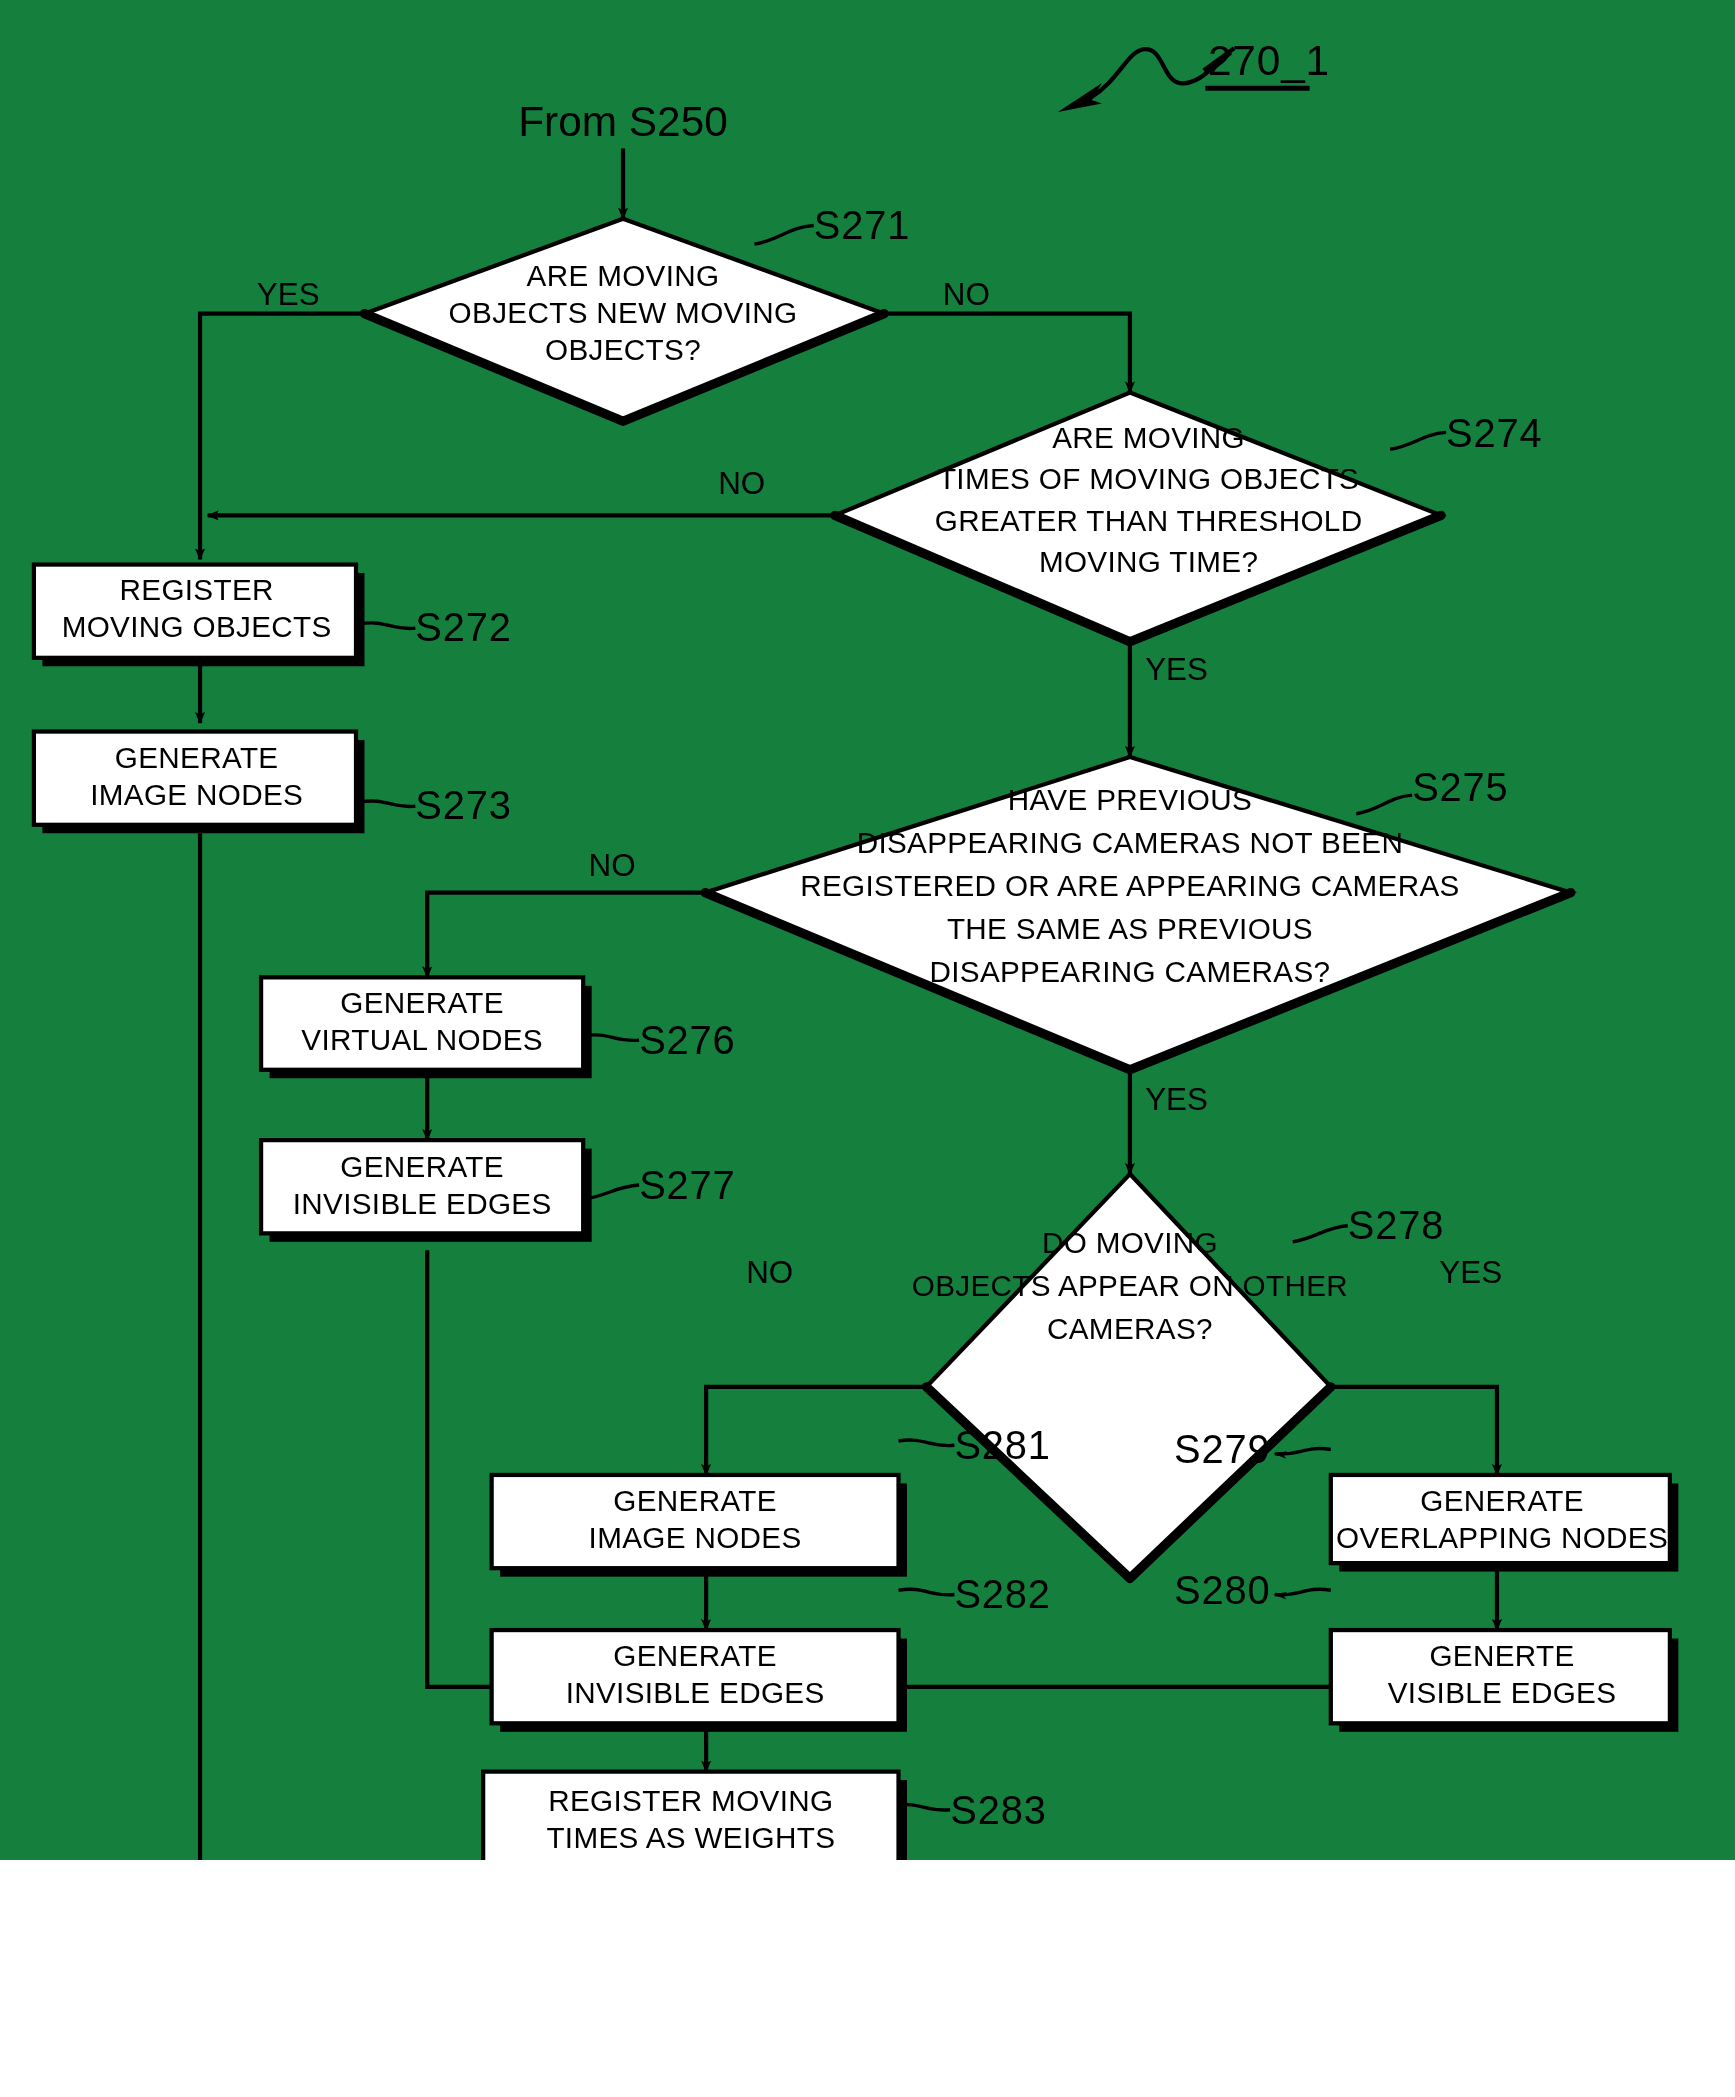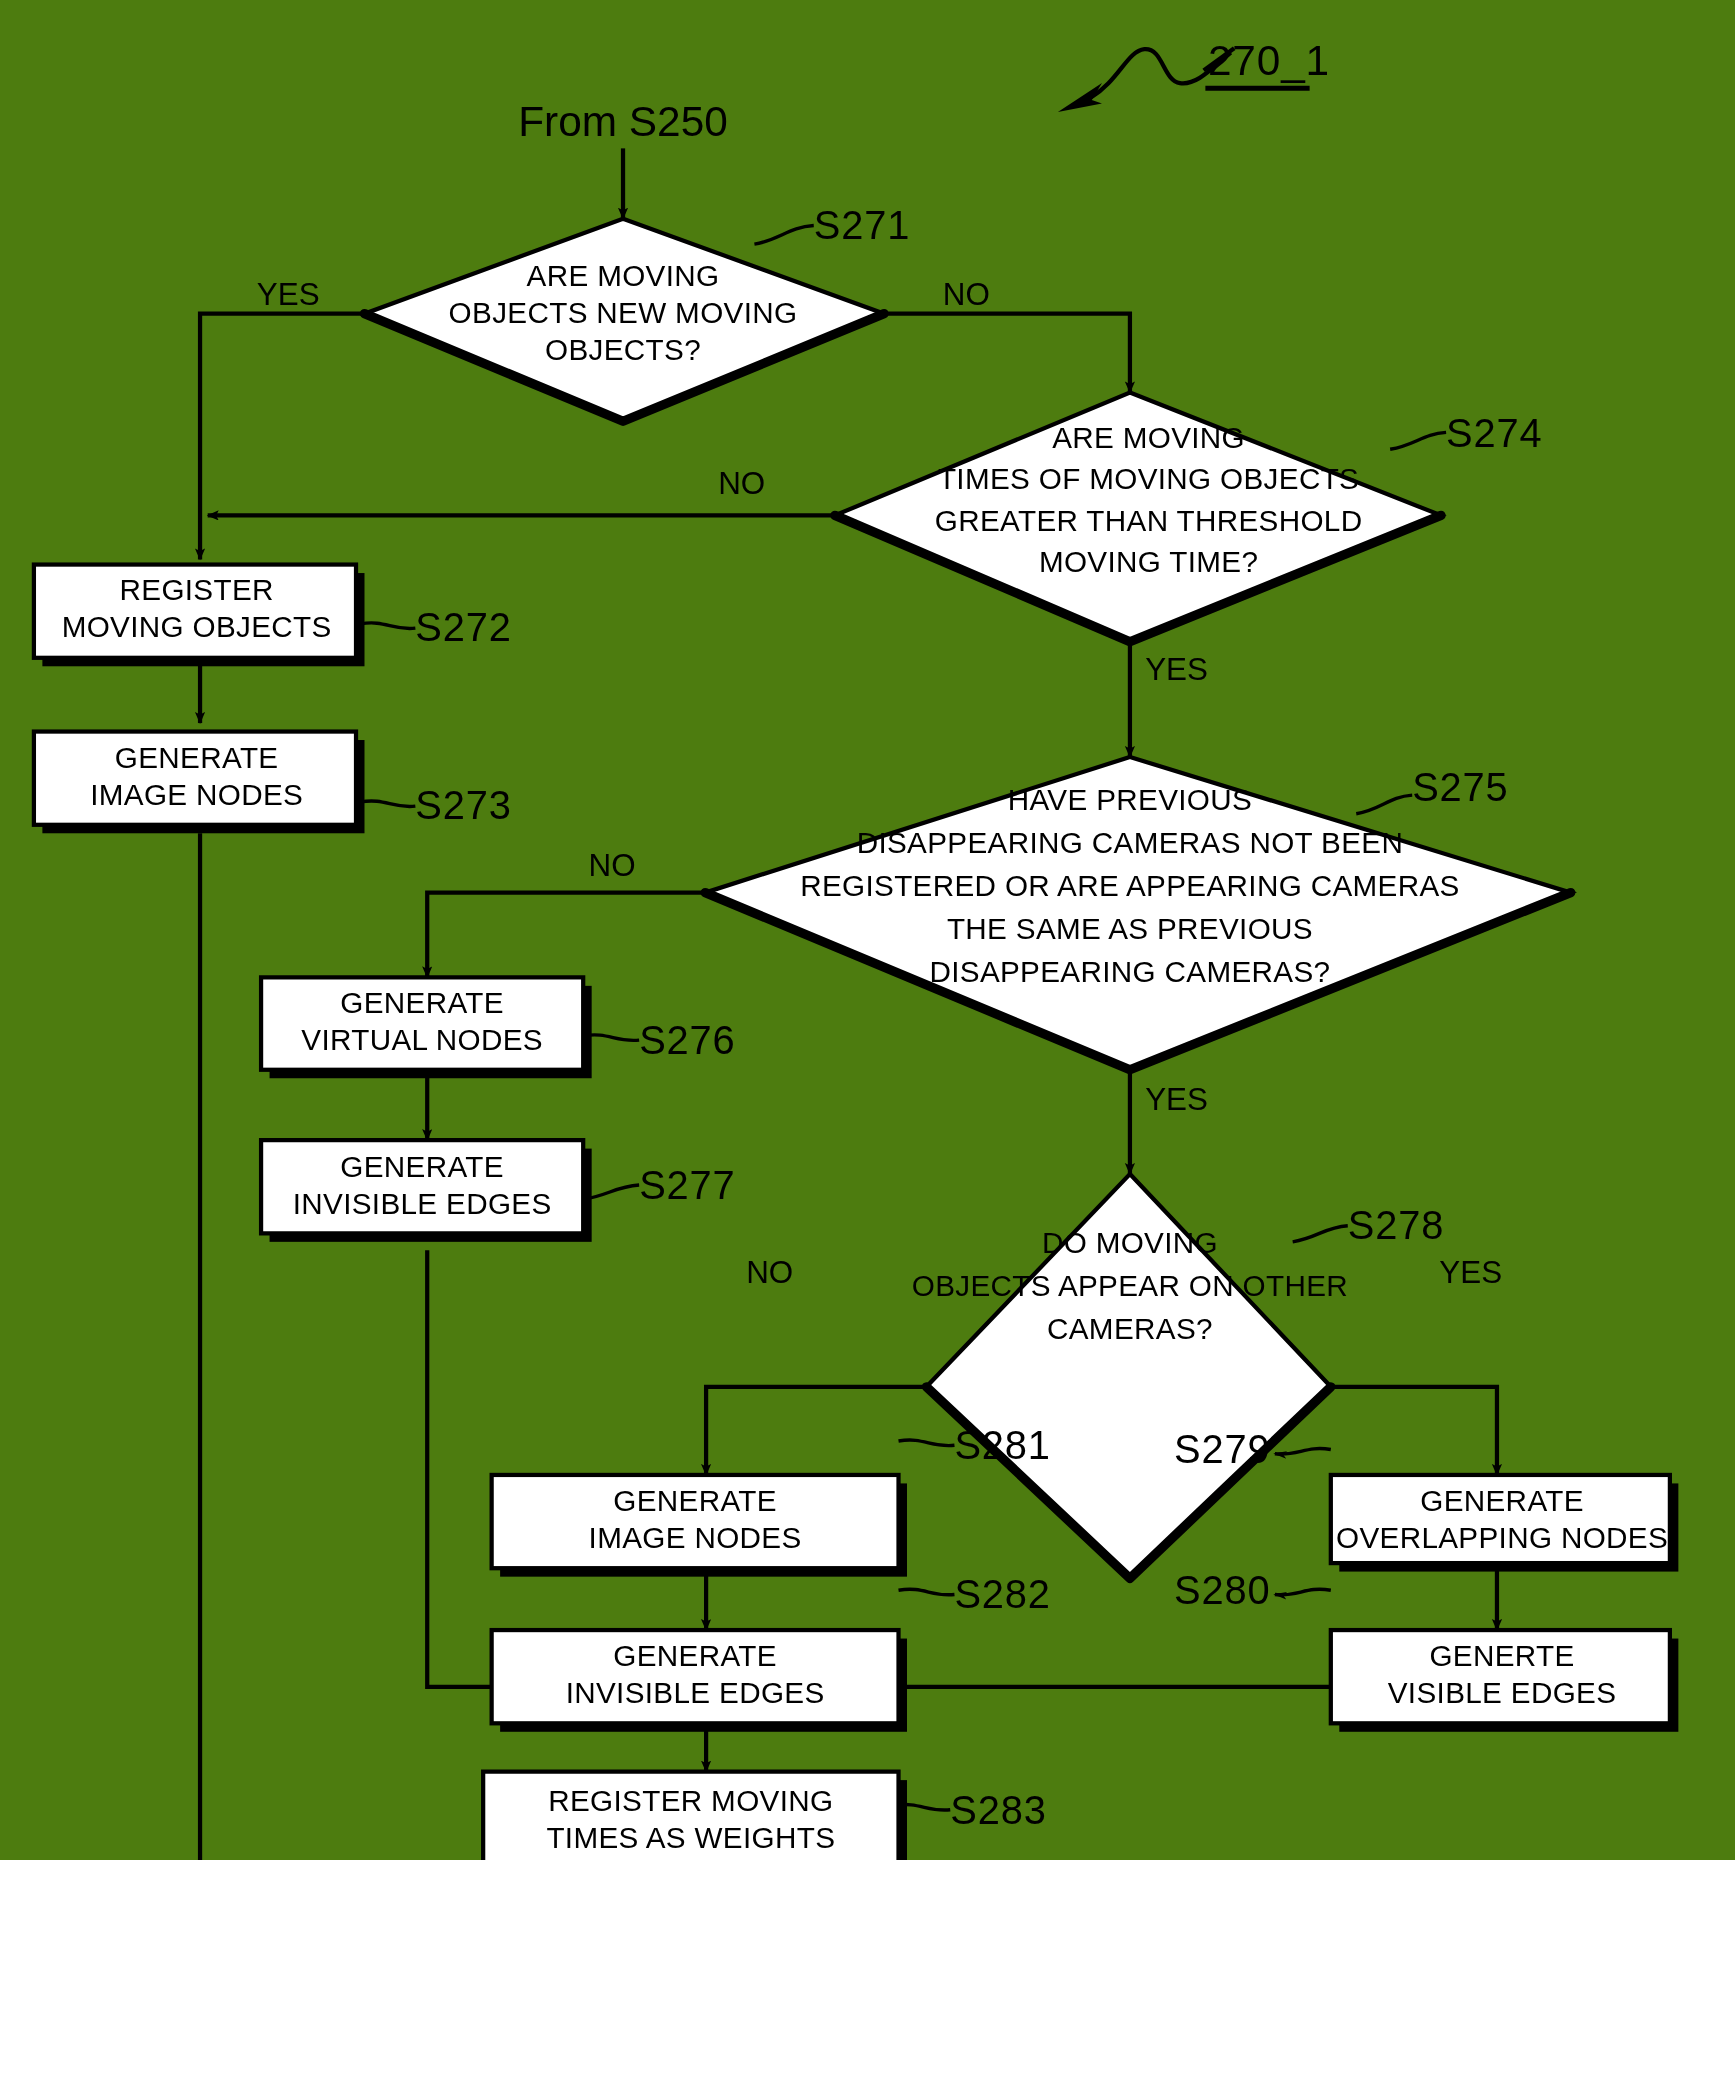--- a/index.html
+++ b/index.html
@@ -8,21 +8,21 @@
     padding: 0;
     background: #ffffff;
   }
   body {
     font-family: "Liberation Sans", sans-serif;
   }
   #page {
     position: relative;
     width: 1736px;
     height: 1860px;
-    background: #4d7c0f;
+    background: #15803d;
     overflow: hidden;
   }
   svg#canvas {
     position: absolute;
     left: 0;
     top: 0;
     width: 1736px;
     height: 2098px;
   }
   

